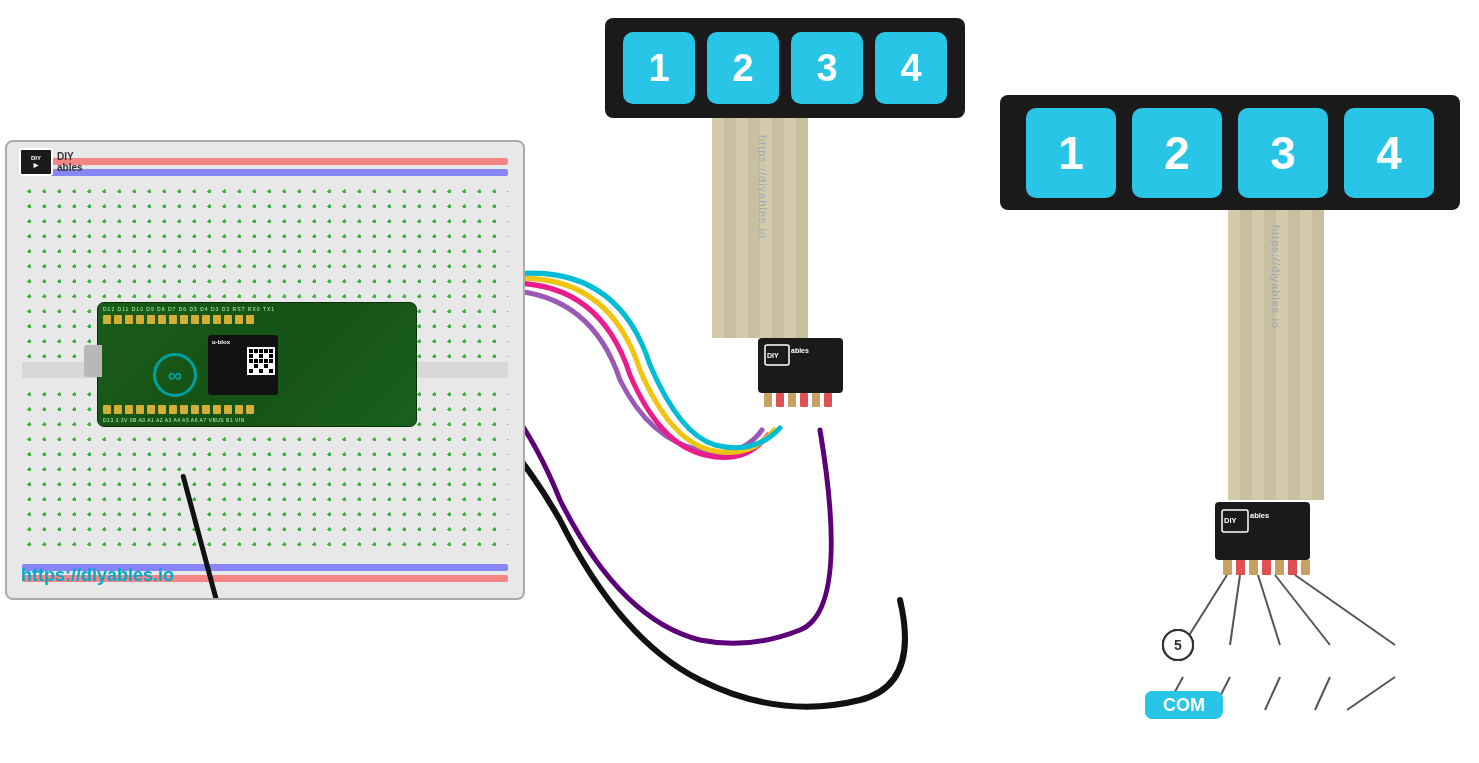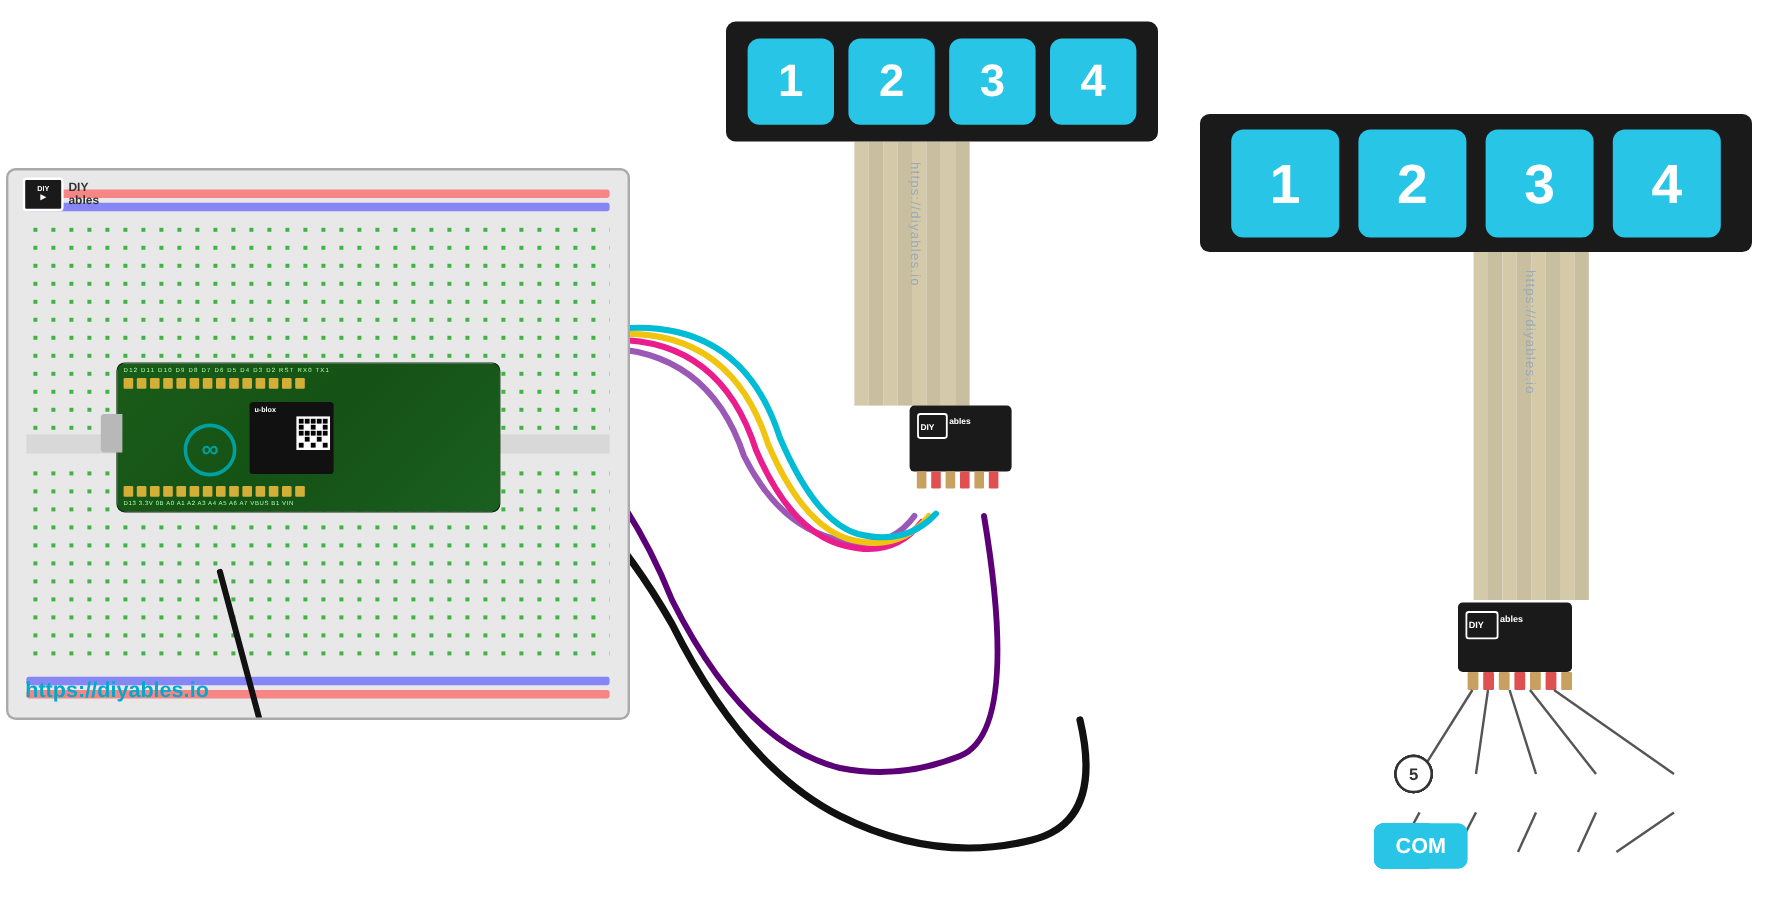--- a/index.html
+++ b/index.html
@@ -85,21 +85,21 @@
       justify-content: center;
       font-size: 14px;
       font-weight: bold;
       color: #333;
     }
 
     
     .pin-label-btn {
       position: absolute;
       width: 52px;
-      height: 38px;
+      height: 28px;
       background: #29c5e6;
       border-radius: 8px;
       display: flex;
       align-items: center;
       justify-content: center;
       font-size: 20px;
       font-weight: bold;
       color: white;
     }
     .pin-label-btn.com {

